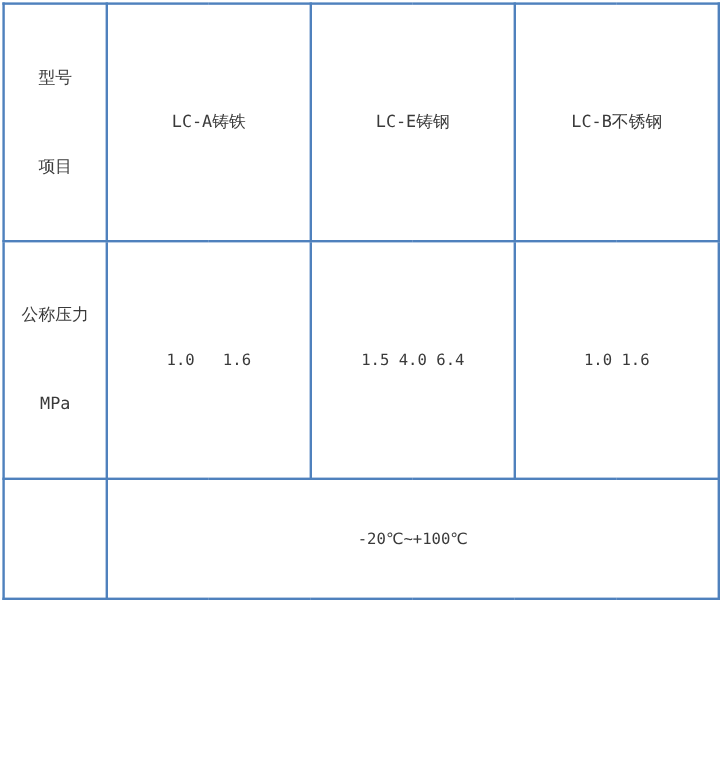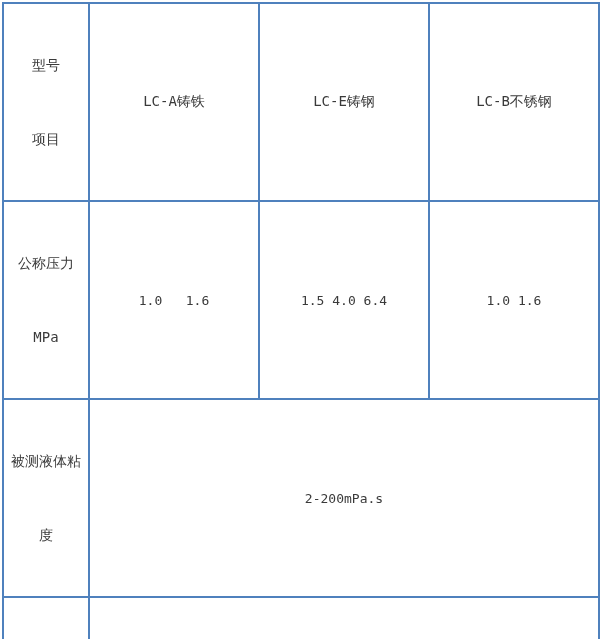--- a/index.html
+++ b/index.html
@@ -69,27 +69,20 @@
   <tr class="r2">
     <td class="lbl">
       <div>公称压力</div>
       <div>MPa</div>
     </td>
     <td colspan="2">1.0   1.6</td>
     <td colspan="2">1.5 4.0 6.4</td>
     <td colspan="2">1.0 1.6</td>
   </tr>
 
-  <tr class="r3">
-    <td class="lbl">
-      <div>被测液体粘</div>
-      <div>度</div>
-    </td>
-    <td colspan="6">2-200mPa.s</td>
-  </tr>
 
   <tr class="r4">
     <td class="lbl">
       
       
     </td>
     <td colspan="6">-20℃~+100℃</td>
   </tr>
 
 </tbody>

